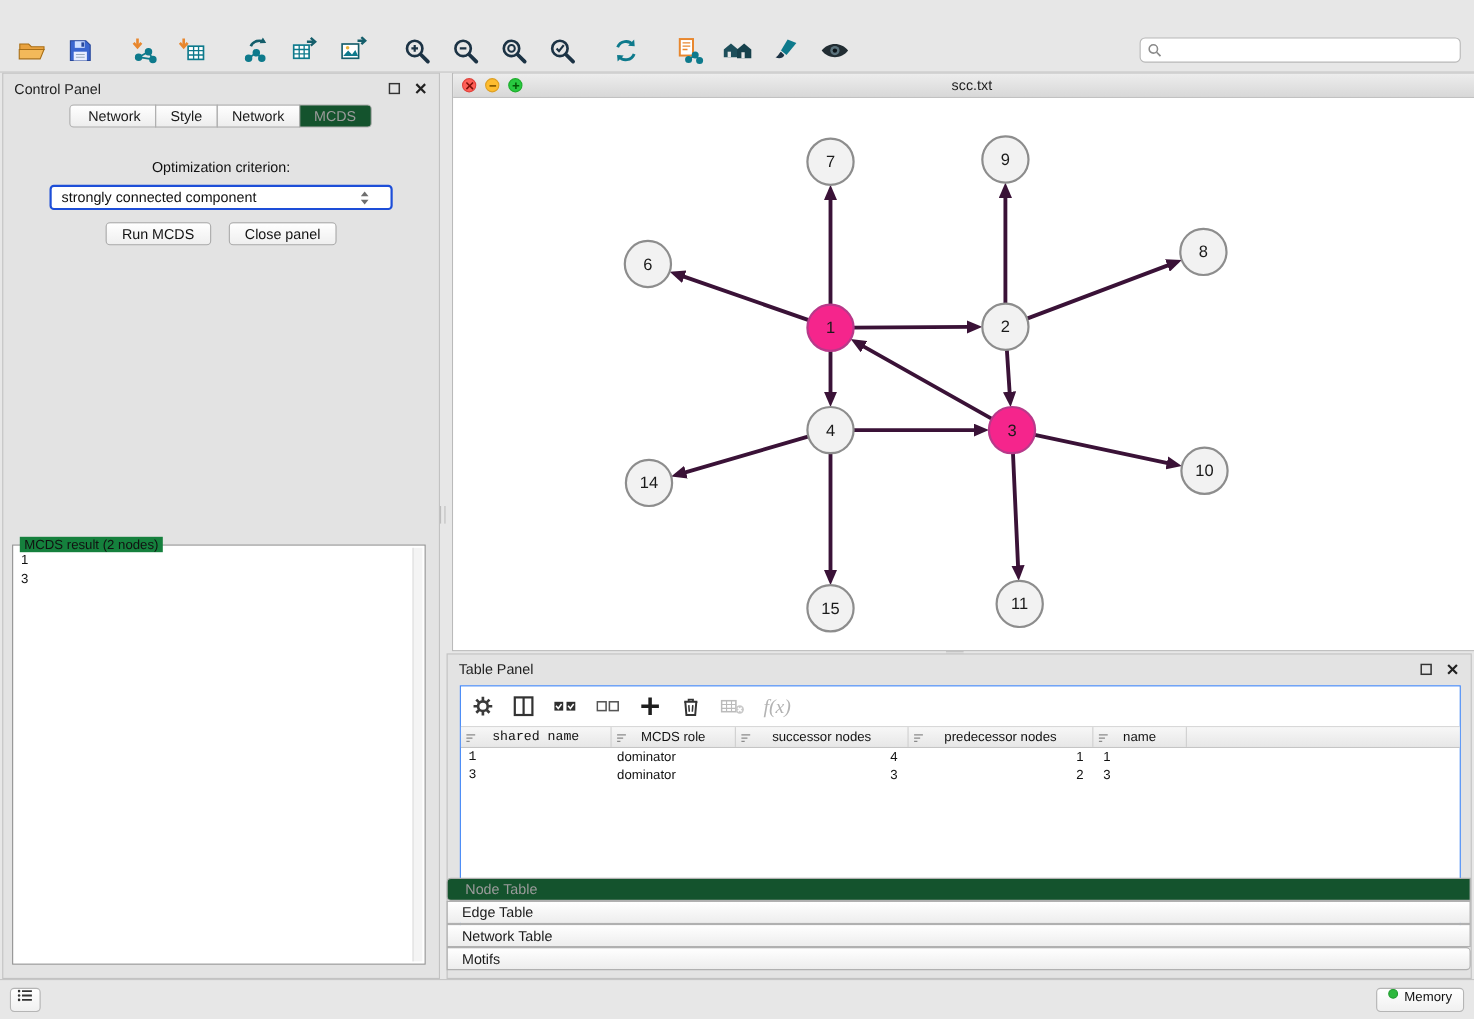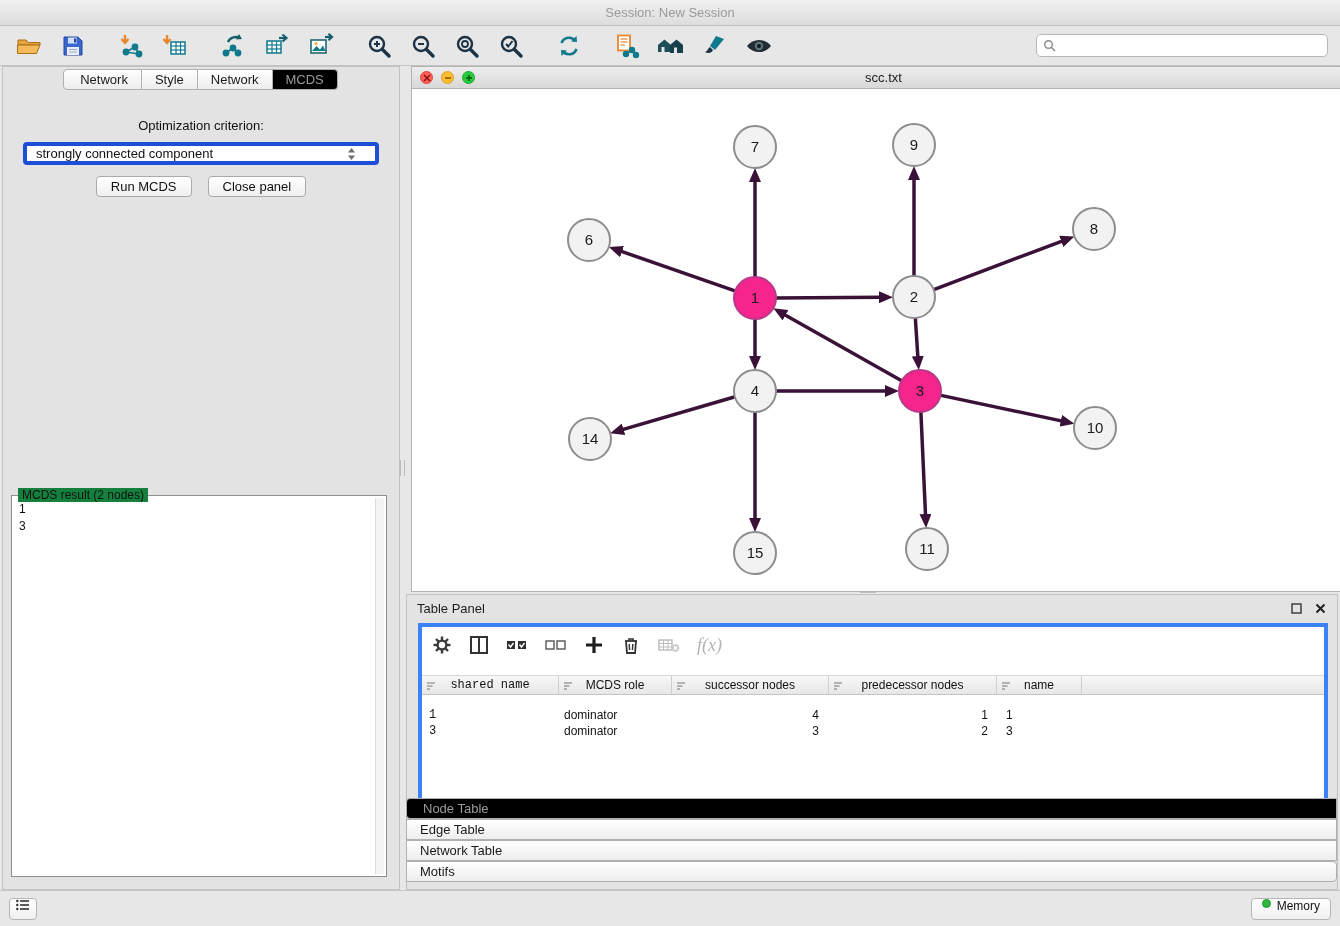--- a/index.html
+++ b/index.html
@@ -25,23 +25,23 @@
   .control-panel { position:absolute; left:2px; top:66px; width:398px; height:824px;
     background:#e3e3e3; border:1px solid #c2c2c2; }
   .panel-header { height:26px; display:flex; align-items:center; padding:0 10px; font-size:13px; color:#1d1d1d; }
   .win-btns { margin-left:auto; display:flex; gap:10px; align-items:center; }
   .win-btn { width:14px; height:14px; display:flex; align-items:center; justify-content:center; cursor:default; }
   .cp-tabs { display:flex; justify-content:center; margin-top:2px; }
   .tab { border:1px solid #b0b0b0; background:linear-gradient(#ffffff,#ededed); padding:2px 13px;
     font-size:13px; margin-left:-1px; color:#1a1a1a; cursor:default; }
   .tab:first-child { border-radius:4px 0 0 4px;padding-left:16px; }
   .tab:last-child { border-radius:0 4px 4px 0; }
-  .tab.active { background:#000000; color:#9b9b9b; }
+  .tab.active { background:#14532d; color:#9b9b9b; }
   .opt-label { text-align:center; margin-top:28px; font-size:13px; color:#111; }
-  .dropdown { margin:9px auto 0; width:356px; height:23px; background:#fff; border:4px solid #1d4ed8;
+  .dropdown { margin:9px auto 0; width:312px; height:23px; background:#fff; border:2px solid #1d4ed8;
     border-radius:4px; display:flex; align-items:center; font-size:13px; padding:0 19px 0 9px; color:#111; }
   .dropdown .dd-label { flex:1; }
   .btn-row { display:flex; justify-content:center; gap:16px; margin-top:11px; }
   .btn { border:1px solid #ababab; background:linear-gradient(#ffffff,#efefef); border-radius:4px;
     padding:2px 14px; font-size:13px; color:#111; cursor:default; }
   .result-box { position:absolute; left:8px; right:12px; top:428px; bottom:12px;
     border:1px solid #8f8f8f; background:#fff; }
   .result-legend { position:absolute; top:-8px; left:6px; background:#15803d; padding:0 4px; font-size:12px; color:#111; }
   .result-list { position:absolute; top:2px; left:2px; right:13px; bottom:2px; font-size:12px; line-height:17px; padding:3px 5px; color:#111; }
   .result-scroll { position:absolute; top:2px; bottom:2px; right:2px; width:9px; background:#f4f4f4; border-left:1px solid #ddd; }
@@ -55,21 +55,21 @@
   .light { width:13px; height:13px; border-radius:50%; display:flex; align-items:center; justify-content:center; }
   .light.red { background:#ff5f57; border:1px solid #df423c; }
   .light.yellow { background:#febc2e; border:1px solid #dd9f23; }
   .light.green { background:#28c840; border:1px solid #1dad2b; }
   .net-canvas-wrap { position:absolute; top:22px; left:0; right:0; bottom:0; background:#fff; }
 
   
   .table-panel { position:absolute; left:406px; top:594px; width:932px; height:296px;
     background:#e3e3e3; border:1px solid #c2c2c2; }
   .table-area { position:absolute; left:11px; right:9px; top:28px; bottom:34px;
-    background:#fff; border:4px solid #3b82f6; display:flex; flex-direction:column;gap:12px; }
+    background:#fff; border:1px solid #3b82f6; display:flex; flex-direction:column; }
   .table-toolbar { height:36px; display:flex; align-items:center; padding:0 10px; gap:17px; }
   .tp-icon { display:flex; align-items:center; justify-content:center; cursor:default; }
   .fx { font-family:"Liberation Serif", serif; font-style:italic; color:#b3b3b3; font-size:18px; }
   .grid-header { display:flex; height:20px; background:linear-gradient(#f7f7f7,#e7e7e7);
     border-top:1px solid #d8d8d8; border-bottom:1px solid #c5c5c5; font-size:12px; color:#111; }
   .hcell { display:flex; align-items:center; justify-content:center; border-right:1px solid #cfcfcf; position:relative; }
   .hcell .sorticon { position:absolute; left:4px; top:5px; }
   .hfill { flex:1; border-right:none; }
   .c0 { width:137px;font-family:Liberation Mono, monospace; } .c1 { width:113px; } .c2 { width:157px; } .c3 { width:168px; } .c4 { width:85px; }
   .tbody { flex:1; overflow:hidden; font-size:12px; color:#111; }
@@ -93,23 +93,20 @@
   .vsplit { position:absolute; left:400px; top:460px; width:5px; height:16px;
     border-left:1px solid #bdbdbd; border-right:1px solid #bdbdbd; }
   .hsplit { position:absolute; left:860px; top:591.5px; width:16px; height:3px;
     border-top:1px solid #bdbdbd; border-bottom:1px solid #bdbdbd; }
 </style>
 </head>
 <body>
 
 <div class="app">
 
-  <div class="titlebar">
-    <span>Session: New Session</span>
-  </div>
 
   <div class="toolbar">
     <div class="tgroup">
       <div class="ticon">
         <svg width="26" height="26" viewBox="0 0 26 26">
           <path d="M2 7 h8 l2.5 2.5 H24 V12 H2z" fill="#e9a23f" stroke="#a96f17" stroke-width="1"></path>
           <path d="M1.5 12 H24 l-3.5 8.5 H1.5z" fill="#f3b95a" stroke="#a96f17" stroke-width="1"></path>
         </svg>
       </div>
       <div class="ticon">
@@ -288,20 +285,35 @@
     <div class="searchbox">
       <svg width="13" height="13" viewBox="0 0 13 13">
         <circle cx="5.5" cy="5.5" r="3.8" fill="none" stroke="#8a8a8a" stroke-width="1.4"></circle>
         <line x1="8.5" y1="8.5" x2="12" y2="12" stroke="#8a8a8a" stroke-width="1.6"></line>
       </svg>
       <input type="text" placeholder="" style="">
     </div>
   </div>
 
   <div class="control-panel">
+    <div class="panel-header">
+      <span>Control Panel</span>
+      <span class="win-btns">
+        <span class="win-btn">
+          <svg width="11" height="11" viewBox="0 0 11 11">
+            <rect x="1" y="1" width="9" height="9" fill="none" stroke="#333" stroke-width="1.4"></rect>
+          </svg>
+        </span>
+        <span class="win-btn">
+          <svg width="11" height="11" viewBox="0 0 11 11">
+            <path d="M1.5 1.5 L9.5 9.5 M9.5 1.5 L1.5 9.5" stroke="#222" stroke-width="2"></path>
+          </svg>
+        </span>
+      </span>
+    </div>
 
     <div class="cp-tabs">
         <div class="tab">Network</div>
         <div class="tab">Style</div>
         <div class="tab">Network</div>
         <div class="tab active">MCDS</div>
       </div>
 
     <div class="opt-label">Optimization criterion:</div>
 

